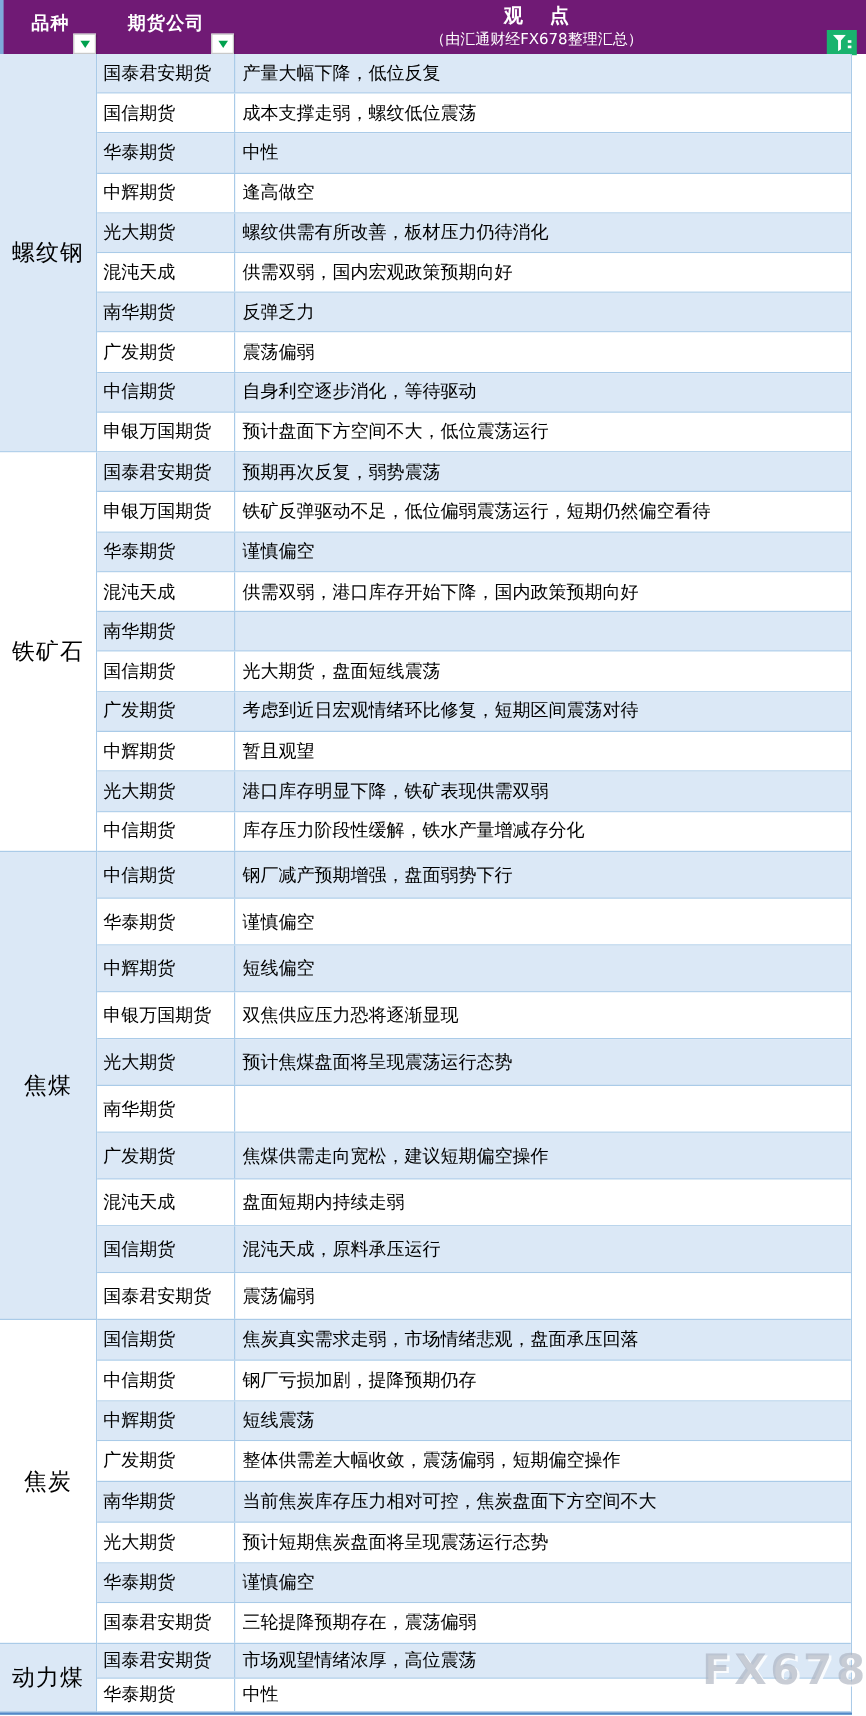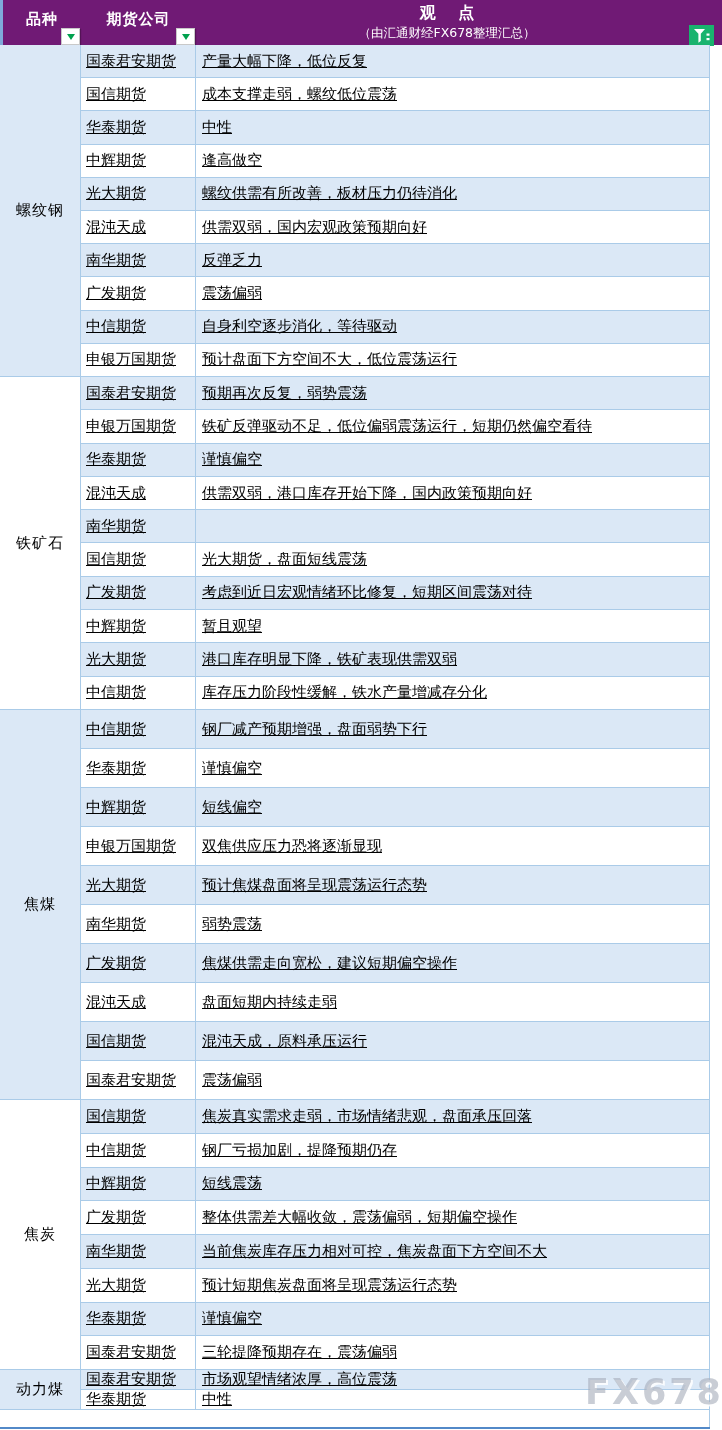--- a/index.html
+++ b/index.html
@@ -38,23 +38,23 @@
   
   .tbody {
     position: absolute; top: 45px; left: 0; width: 710px; height: 1382px;
     border-right: 1px solid #AACBE8;
     display: flex; flex-direction: column;
   }
   .group { display: flex; width: 100%; }
   .vcell {
     width: 81px; border-right: 1px solid #AACBE8; border-bottom: 1px solid #AACBE8;
     display: flex; align-items: center; justify-content: center;
-    font-size: 15px; color: #000; letter-spacing: 1px;
-  }
-  .rows { flex: 1; display: flex; flex-direction: column; text-decoration: underline; }
+    font-size: 19px; color: #000; letter-spacing: 1px;
+  }
+  .rows { flex: 1; display: flex; flex-direction: column; }
   .trow { flex: 1; display: flex; border-bottom: 1px solid #AACBE8; }
   .ccell {
     width: 115px; border-right: 1px solid #AACBE8;
     display: flex; align-items: center; padding-left: 5px;
     font-size: 15px; color: #000; overflow: hidden; white-space: nowrap;
   }
   .ocell {
     flex: 1; display: flex; align-items: center; padding-left: 6px;
     font-size: 15px; color: #000; overflow: hidden; white-space: nowrap;
   }
@@ -211,21 +211,20 @@
           <div class="trow bg-white">
             <div class="ccell">申银万国期货</div>
             <div class="ocell">双焦供应压力恐将逐渐显现</div>
           </div>
           <div class="trow bg-blue">
             <div class="ccell">光大期货</div>
             <div class="ocell">预计焦煤盘面将呈现震荡运行态势</div>
           </div>
           <div class="trow bg-white">
             <div class="ccell">南华期货</div>
-            <div class="ocell">弱势震荡</div>
           </div>
           <div class="trow bg-blue">
             <div class="ccell">广发期货</div>
             <div class="ocell">焦煤供需走向宽松，建议短期偏空操作</div>
           </div>
           <div class="trow bg-white">
             <div class="ccell">混沌天成</div>
             <div class="ocell">盘面短期内持续走弱</div>
           </div>
           <div class="trow bg-blue">
@@ -268,21 +267,21 @@
           <div class="trow bg-blue">
             <div class="ccell">华泰期货</div>
             <div class="ocell">谨慎偏空</div>
           </div>
           <div class="trow bg-white">
             <div class="ccell">国泰君安期货</div>
             <div class="ocell">三轮提降预期存在，震荡偏弱</div>
           </div>
         </div>
       </div>
-      <div class="group" style="height: 40px; justify-content: space-between;">
+      <div class="group" style="height: 57px; justify-content: space-between;">
         <div class="vcell bg-blue">动力煤</div>
         <div class="rows">
           <div class="trow bg-blue">
             <div class="ccell">国泰君安期货</div>
             <div class="ocell">市场观望情绪浓厚，高位震荡</div>
           </div>
           <div class="trow bg-white">
             <div class="ccell">华泰期货</div>
             <div class="ocell">中性</div>
           </div>

